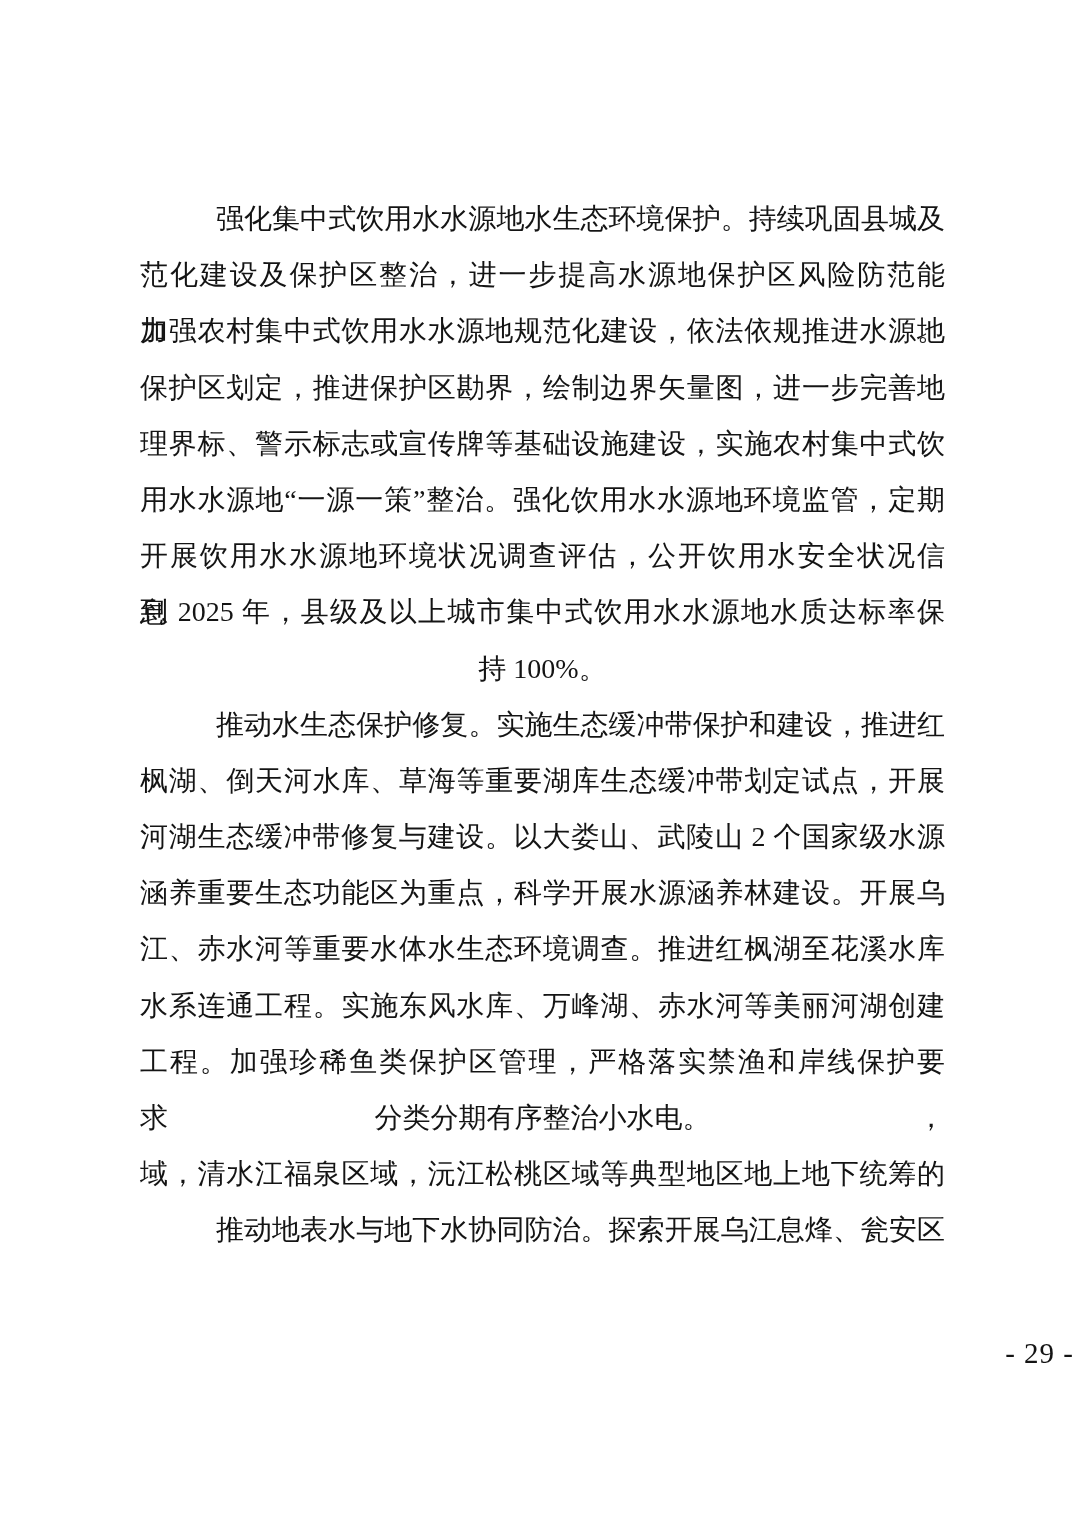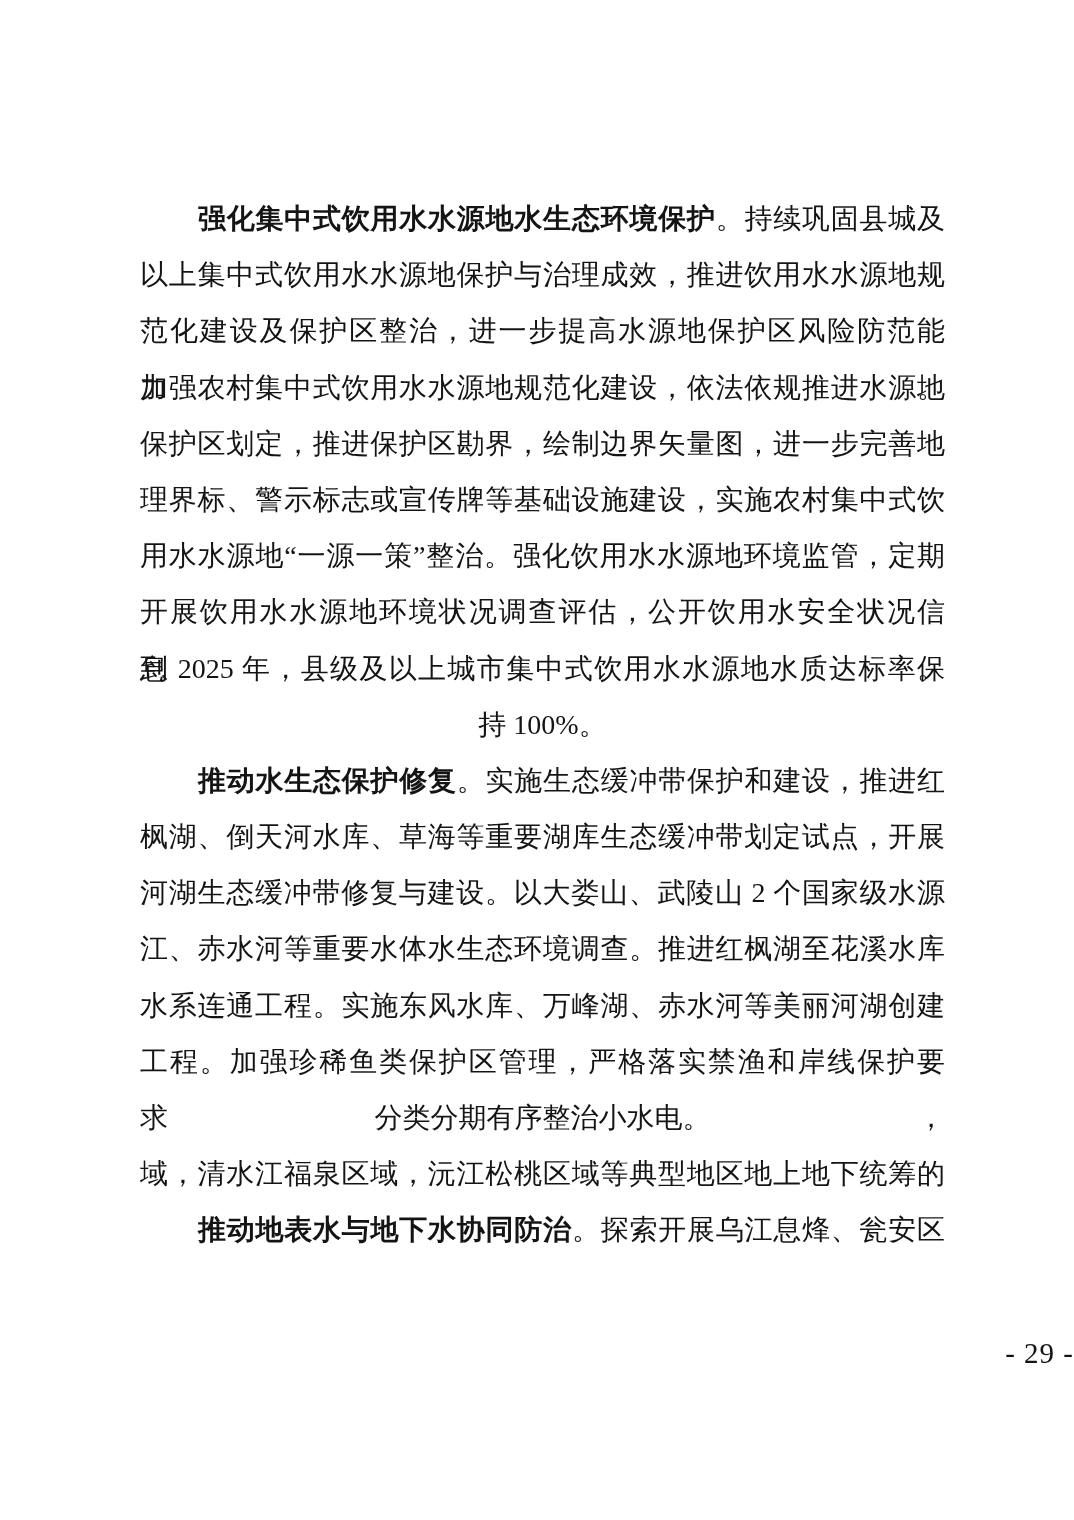--- a/index.html
+++ b/index.html
@@ -36,53 +36,54 @@
     text-align-last: justify;
     text-justify: inter-character;
   }
   .doc-line.indent {
     padding-left: 58px;
   }
   .seg {
     font-family: Liberation Serif, serif;
   }
   .seg.bold {
-    font-weight: 700;
+    font-weight: 400;
     font-family: "Liberation Sans", "DejaVu Sans", sans-serif;
+    margin-left: 18px;
   }
   .page-number {
     position: absolute;
     left: 0;
     top: 1332px;
     width: 100%;
     height: 42px;
     line-height: 42px;
     text-align: right;
     font-size: 29px;
     letter-spacing: 1px;
   }
 </style>
 </head>
 <body>
 
 <div class="page">
   <div class="text-block">
       <div class="doc-line indent justify"><span class="seg bold">强化集中式饮用水水源地水生态环境保护</span><span class="seg">。持续巩固县城及</span></div>
-      <div class="doc-line justify"><span class="seg">以上集中式饮用水水源地保护与治理成效，推进饮用水水源地规</span></div>
       <div class="doc-line justify"><span class="seg">范化建设及保护区整治，进一步提高水源地保护区风险防范能力。</span></div>
       <div class="doc-line justify"><span class="seg">加强农村集中式饮用水水源地规范化建设，依法依规推进水源地</span></div>
       <div class="doc-line justify"><span class="seg">保护区划定，推进保护区勘界，绘制边界矢量图，进一步完善地</span></div>
       <div class="doc-line justify"><span class="seg">理界标、警示标志或宣传牌等基础设施建设，实施农村集中式饮</span></div>
       <div class="doc-line justify"><span class="seg">用水水源地“一源一策”整治。强化饮用水水源地环境监管，定期</span></div>
       <div class="doc-line justify"><span class="seg">开展饮用水水源地环境状况调查评估，公开饮用水安全状况信息。</span></div>
       <div class="doc-line justify"><span class="seg">到 2025 年，县级及以上城市集中式饮用水水源地水质达标率保</span></div>
       <div class="doc-line"><span class="seg">持 100%。</span></div>
       <div class="doc-line indent justify"><span class="seg bold">推动水生态保护修复</span><span class="seg">。实施生态缓冲带保护和建设，推进红</span></div>
       <div class="doc-line justify"><span class="seg">枫湖、倒天河水库、草海等重要湖库生态缓冲带划定试点，开展</span></div>
       <div class="doc-line justify"><span class="seg">河湖生态缓冲带修复与建设。以大娄山、武陵山 2 个国家级水源</span></div>
+      <div class="doc-line justify"><span class="seg">涵养重要生态功能区为重点，科学开展水源涵养林建设。开展乌</span></div>
       <div class="doc-line justify"><span class="seg">江、赤水河等重要水体水生态环境调查。推进红枫湖至花溪水库</span></div>
       <div class="doc-line justify"><span class="seg">水系连通工程。实施东风水库、万峰湖、赤水河等美丽河湖创建</span></div>
       <div class="doc-line justify"><span class="seg">工程。加强珍稀鱼类保护区管理，严格落实禁渔和岸线保护要求，</span></div>
       <div class="doc-line"><span class="seg">分类分期有序整治小水电。</span></div>
       <div class="doc-line justify"><span class="seg">域，清水江福泉区域，沅江松桃区域等典型地区地上地下统筹的</span></div>
       <div class="doc-line indent justify"><span class="seg bold">推动地表水与地下水协同防治</span><span class="seg">。探索开展乌江息烽、瓮安区</span></div>
     </div>
   <div class="page-number">- 29 -</div>
 </div>
 

